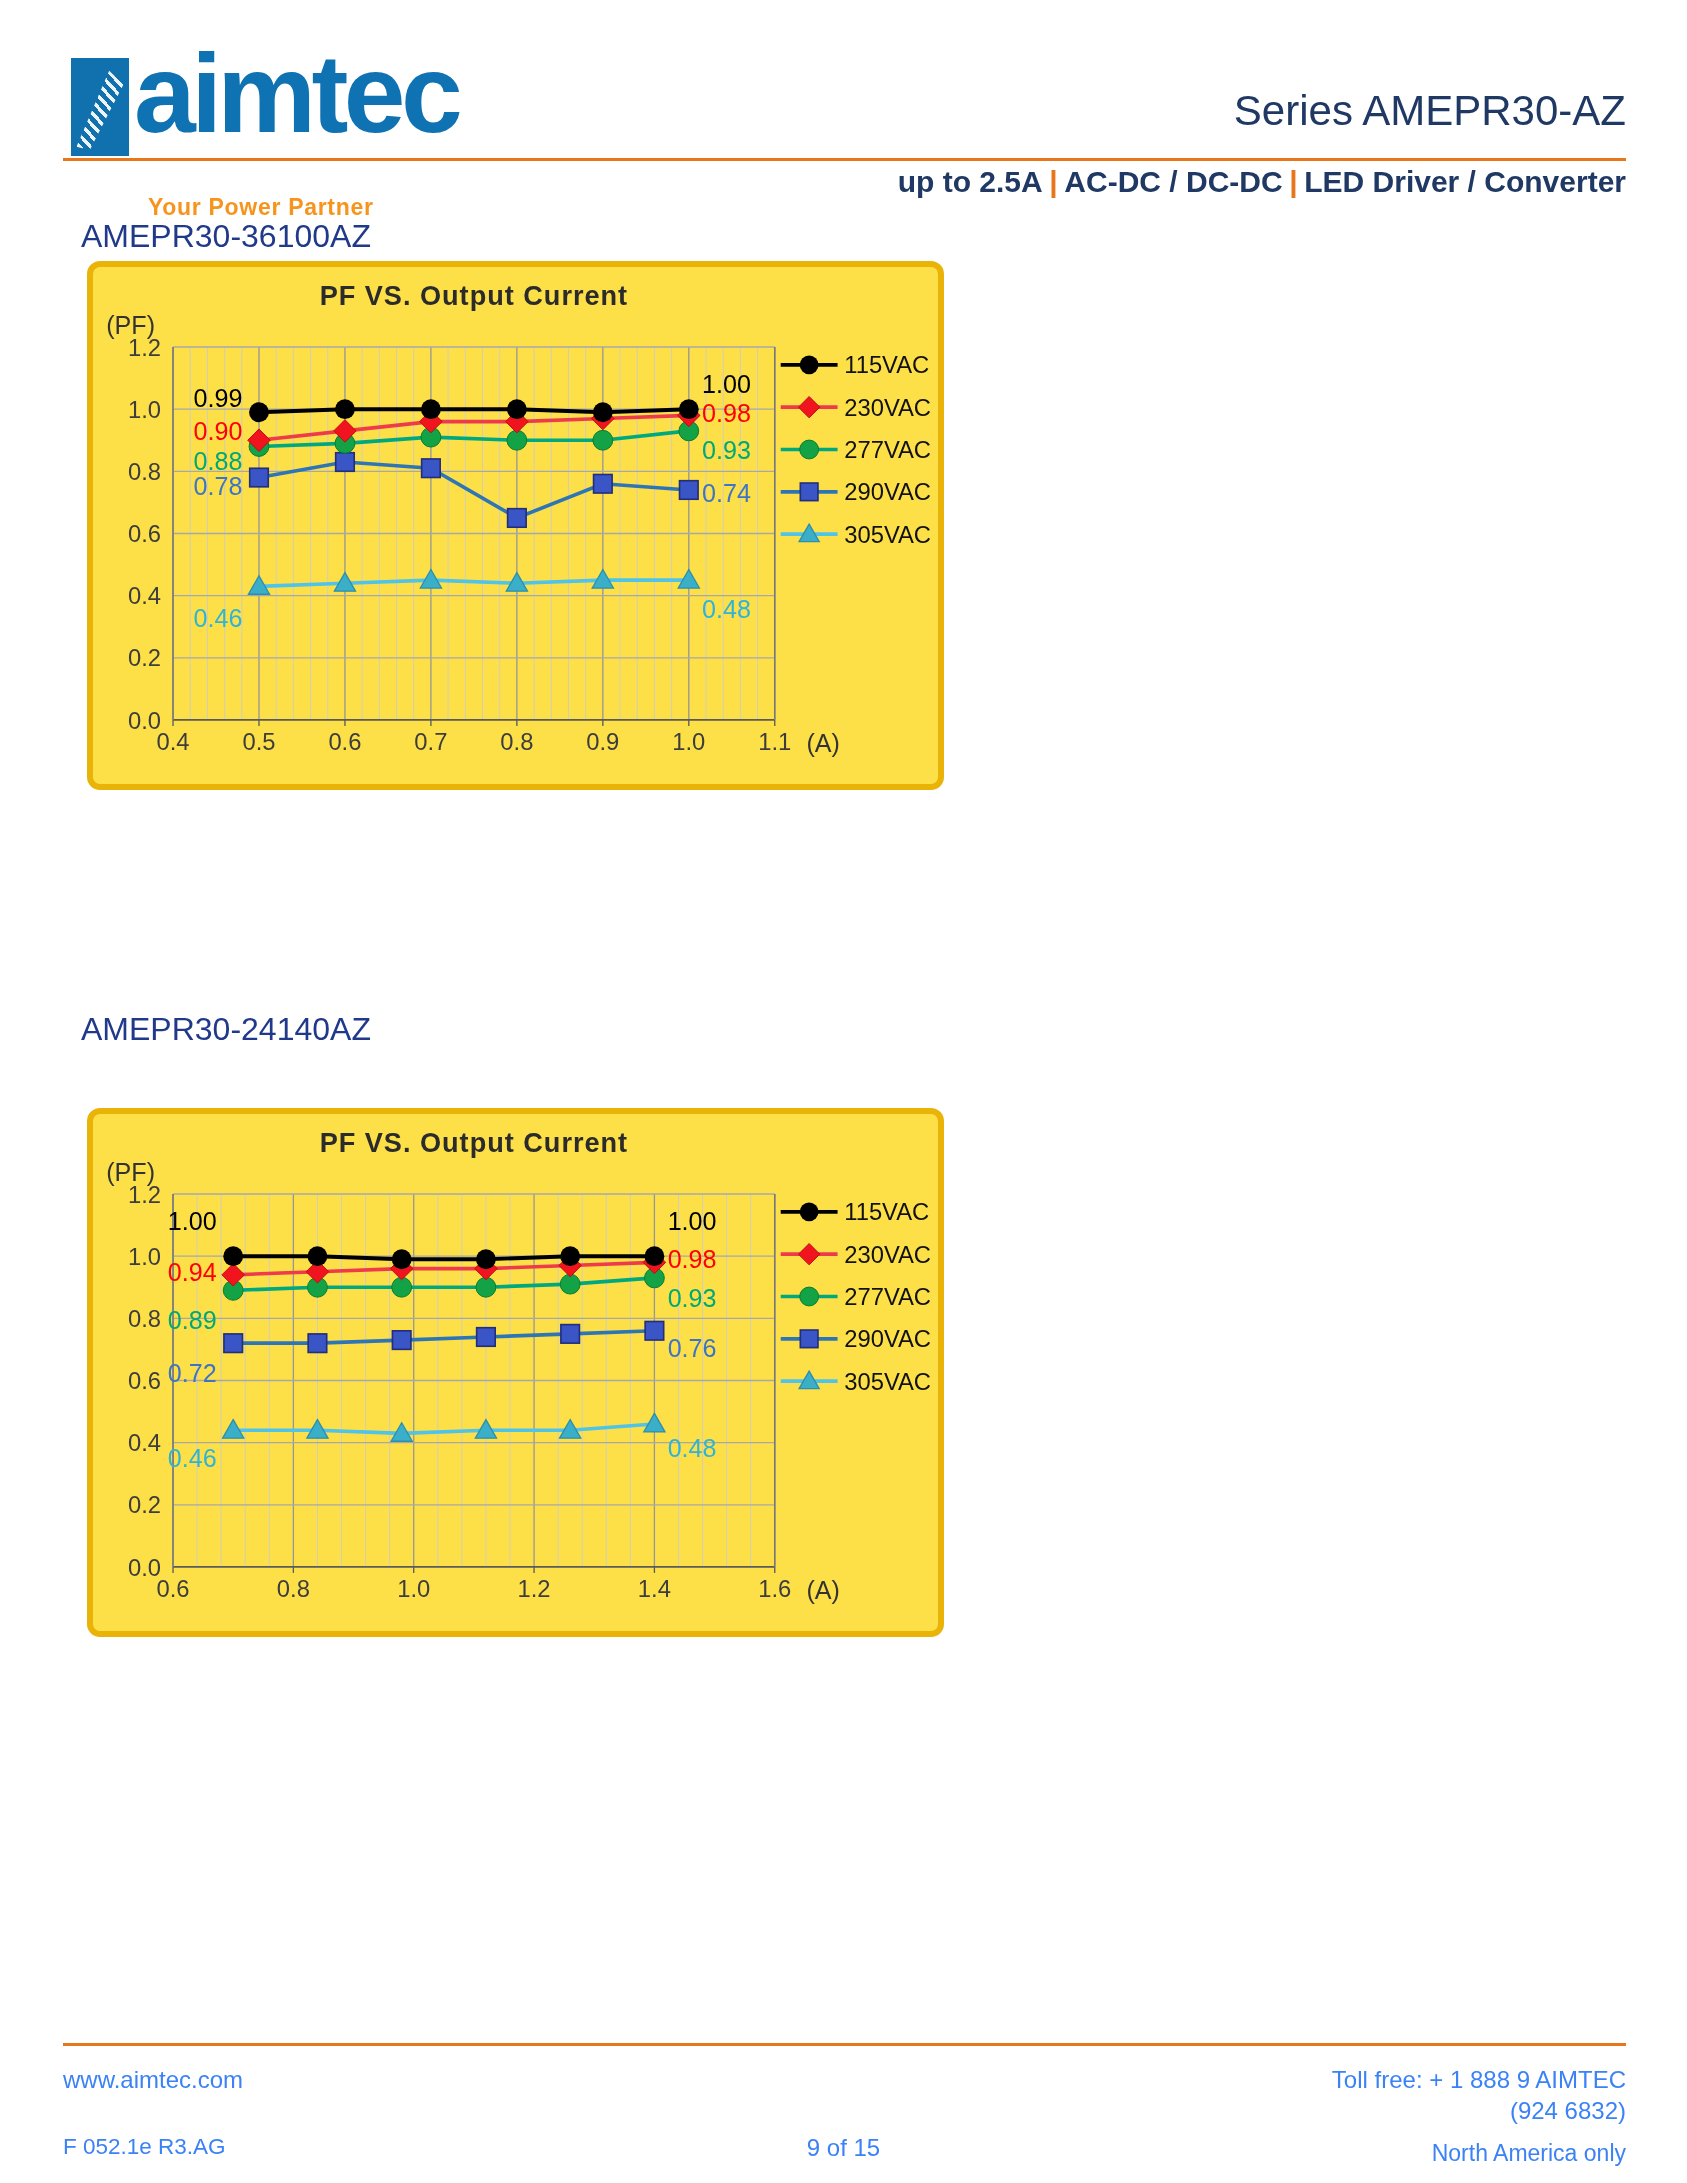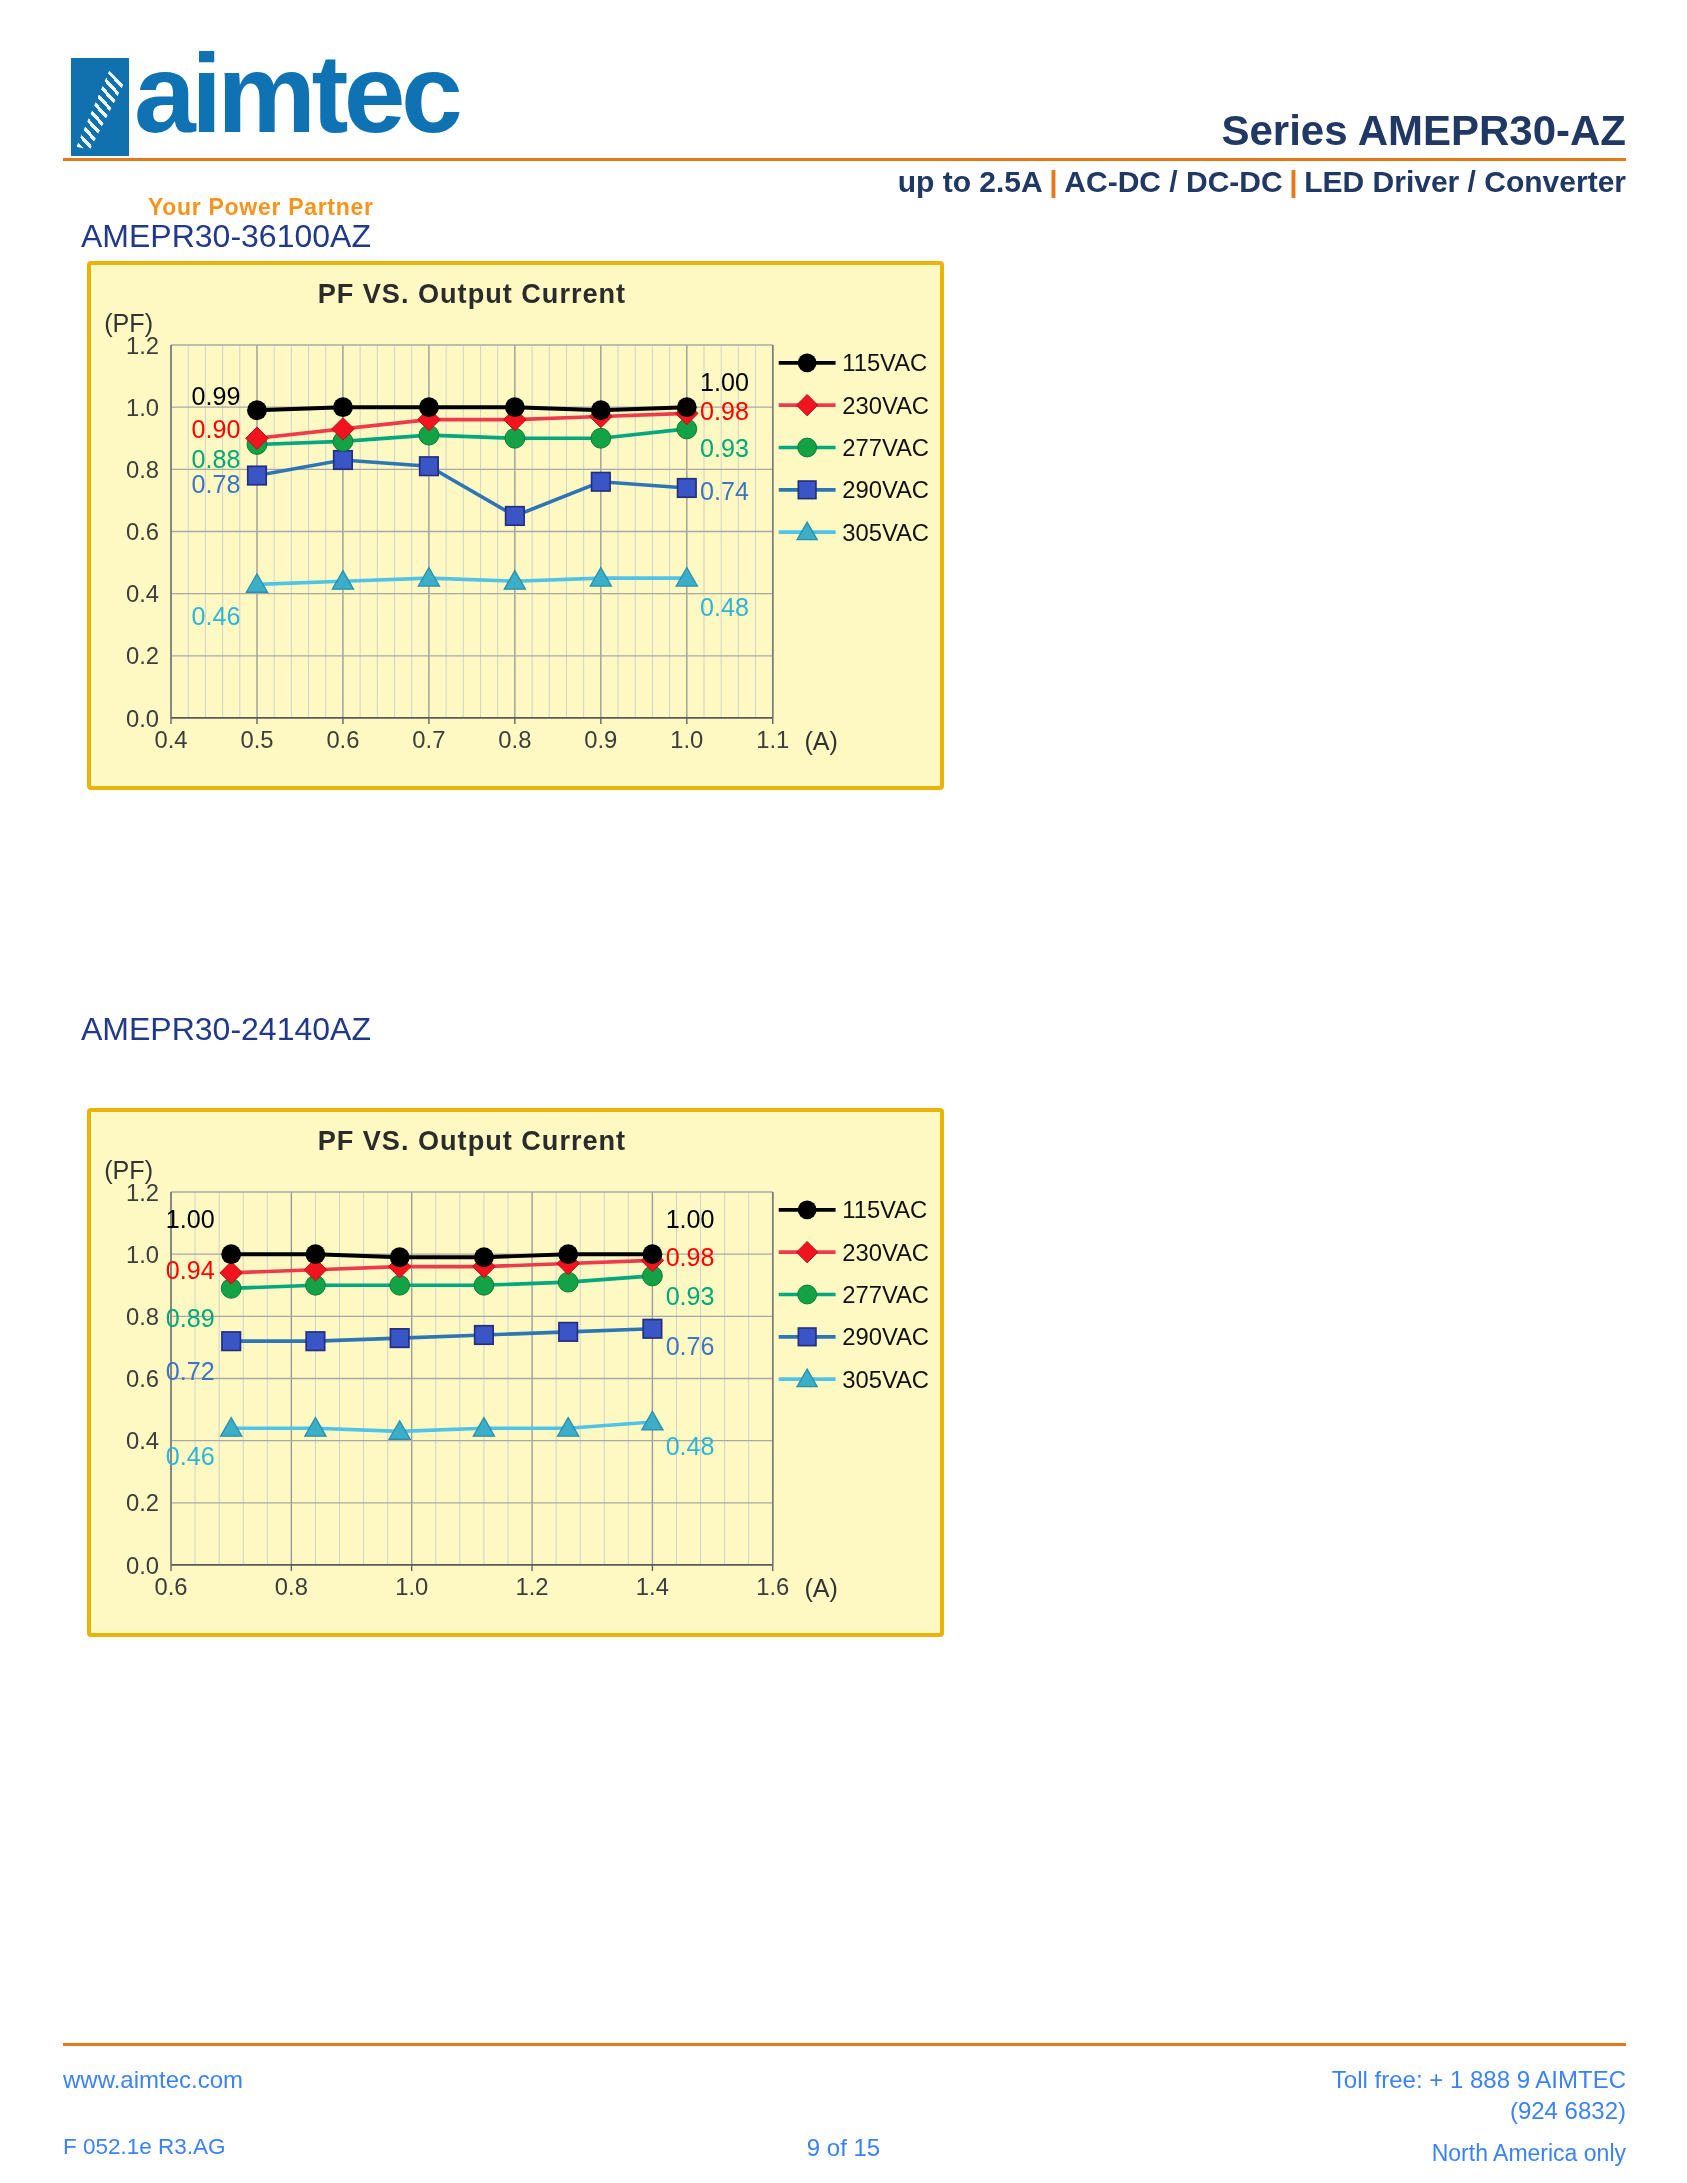--- a/index.html
+++ b/index.html
@@ -12,29 +12,29 @@
   }
   
   .logo-icon{position:absolute;left:71px;top:58px;width:58px;height:98px;background:#1171AF;}
   .logo-stripes{position:absolute;left:6%;top:6%;width:88%;height:88%;
     background:repeating-linear-gradient(48deg, rgba(255,255,255,0) 0 4.6px, rgba(255,255,255,.92) 4.6px 8px);
     clip-path:polygon(4% 96%, 68% 8%, 96% 24%, 30% 100%);}
   .logo-text{position:absolute;left:134px;top:41px;font-size:111px;line-height:106px;font-weight:700;
     color:#0F72B2;letter-spacing:-4.6px;}
   .logo-tagline{position:absolute;left:148px;top:167px;font-size:23px;font-weight:700;color:#F7941D;letter-spacing:0.7px;margin-top:27px;}
   .header-rule{position:absolute;left:63px;top:158px;width:1563px;height:3.3px;background:#E8761B;}
-  .series-title{position:absolute;right:61px;top:87px;font-size:42px;font-weight:700;color:#1F3864;letter-spacing:0px;margin-top:20px;}
+  .series-title{position:absolute;right:61px;top:87px;font-size:42px;font-weight:400;color:#1F3864;letter-spacing:0px;}
   .subtitle{position:absolute;right:61px;top:165px;font-size:30px;font-weight:700;color:#1F3864;}
   .subtitle .pipe{color:#E8761B;padding:0 6.6px;font-weight:700;}
   .section-title{position:absolute;left:81px;font-size:32px;font-weight:400;color:#20398A;}
   #section-title-0{top:218px;}
   #section-title-1{top:1011px;}
   
   .chart-box{position:absolute;left:87px;width:857px;height:529px;
-    border:4px solid #eab308;border-radius:4px;background:#fef9c3;box-sizing:border-box;}
+    border:6px solid #eab308;border-radius:13px;background:#fde047;box-sizing:border-box;}
   #chart-0{top:261px;}
   #chart-1{top:1108px;}
   .chart-box svg{position:absolute;left:0;top:0;}
   
   .footer-rule{position:absolute;left:63px;top:2043px;width:1563px;height:3.3px;background:#E8761B;}
   .ft{position:absolute;color:#3b82f6;}
   .ft-website{left:63px;top:2066px;font-size:24px;}
   .ft-tel{left:0;top:2066px;width:1687px;text-align:center;font-size:24px;}
   .ft-tollfree{right:61px;top:2066px;font-size:24px;text-align:right;}
   .ft-tollfree2{right:61px;top:2097px;font-size:24px;text-align:left;}

